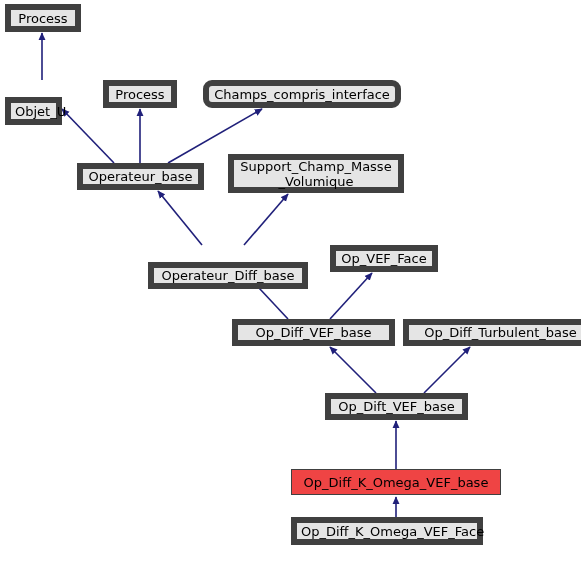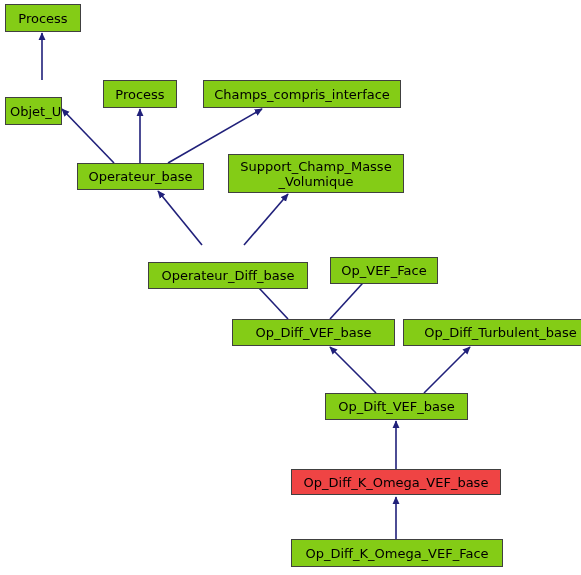--- a/index.html
+++ b/index.html
@@ -22,22 +22,22 @@
     position: absolute;
     left: 0;
     top: 0;
     width: 581px;
     height: 575px;
     pointer-events: none;
   }
   .node {
     position: absolute;
     box-sizing: border-box;
-    border: 1px solid #404040;
-    background: #84cc16;
+    border: 6px solid #404040;
+    background: #e5e5e5;
     color: #000000;
     font-family: "DejaVu Sans", sans-serif;
     font-size: 13px;
     line-height: 15px;
     text-align: center;
     display: flex;
     align-items: center;
     justify-content: center;
     white-space: pre-line;
     letter-spacing: 0px;
@@ -73,24 +73,24 @@
       <line x1="288" y1="319" x2="245" y2="273" stroke="#20207a" stroke-width="1.6" marker-end="url(#inherit-arrow)"></line>
       <line x1="330" y1="319" x2="372" y2="273" stroke="#20207a" stroke-width="1.6" marker-end="url(#inherit-arrow)"></line>
       <line x1="376" y1="393" x2="330" y2="347" stroke="#20207a" stroke-width="1.6" marker-end="url(#inherit-arrow)"></line>
       <line x1="424" y1="393" x2="470" y2="347" stroke="#20207a" stroke-width="1.6" marker-end="url(#inherit-arrow)"></line>
       <line x1="396" y1="469" x2="396" y2="421" stroke="#20207a" stroke-width="1.6" marker-end="url(#inherit-arrow)"></line>
       <line x1="396" y1="539" x2="396" y2="497" stroke="#20207a" stroke-width="1.6" marker-end="url(#inherit-arrow)"></line>
     </svg>
 <div class="node" style="left: 5px; top: 4px; width: 76px; height: 28px;"><span class="label">Process</span></div>
     <div class="node" style="left: 5px; top: 97px; width: 57px; height: 28px;"><span class="label">Objet_U</span></div>
     <div class="node" style="left: 103px; top: 80px; width: 74px; height: 28px;"><span class="label">Process</span></div>
-    <div class="node" style="left: 203px; top: 80px; width: 198px; height: 28px;"><span class="label">Champs_compris_interface</span></div>
+    <div class="node" style="left: 203px; top: 80px; width: 198px; height: 28px; border-radius: 9px;"><span class="label">Champs_compris_interface</span></div>
     <div class="node" style="left: 228px; top: 154px; width: 176px; height: 39px;"><span class="label">Support_Champ_Masse
 _Volumique</span></div>
     <div class="node" style="left: 77px; top: 163px; width: 127px; height: 27px;"><span class="label">Operateur_base</span></div>
     <div class="node" style="left: 148px; top: 245px; width: 160px; height: 27px; margin-top: 17px;"><span class="label">Operateur_Diff_base</span></div>
-    <div class="node" style="left: 330px; top: 245px; width: 108px; height: 27px; margin-top: 12px;"><span class="label">Op_VEF_Face</span></div>
+    <div class="node" style="left: 330px; top: 245px; width: 108px; height: 27px;"><span class="label">Op_VEF_Face</span></div>
     <div class="node" style="left: 232px; top: 319px; width: 163px; height: 27px;"><span class="label">Op_Diff_VEF_base</span></div>
     <div class="node" style="left: 403px; top: 319px; width: 195px; height: 27px;"><span class="label">Op_Diff_Turbulent_base</span></div>
     <div class="node" style="left: 325px; top: 393px; width: 143px; height: 27px;"><span class="label">Op_Dift_VEF_base</span></div>
     <div class="node highlight" style="left: 291px; top: 469px; width: 210px; height: 26px;"><span class="label">Op_Diff_K_Omega_VEF_base</span></div>
-    <div class="node" style="left: 291px; top: 539px; width: 212px; height: 28px; justify-content: flex-end;"><span class="label">Op_Diff_K_Omega_VEF_Face</span></div>
+    <div class="node" style="left: 291px; top: 517px; width: 192px; height: 28px; justify-content: flex-end;"><span class="label">Op_Diff_K_Omega_VEF_Face</span></div>
   </div>
 
 </body></html>

